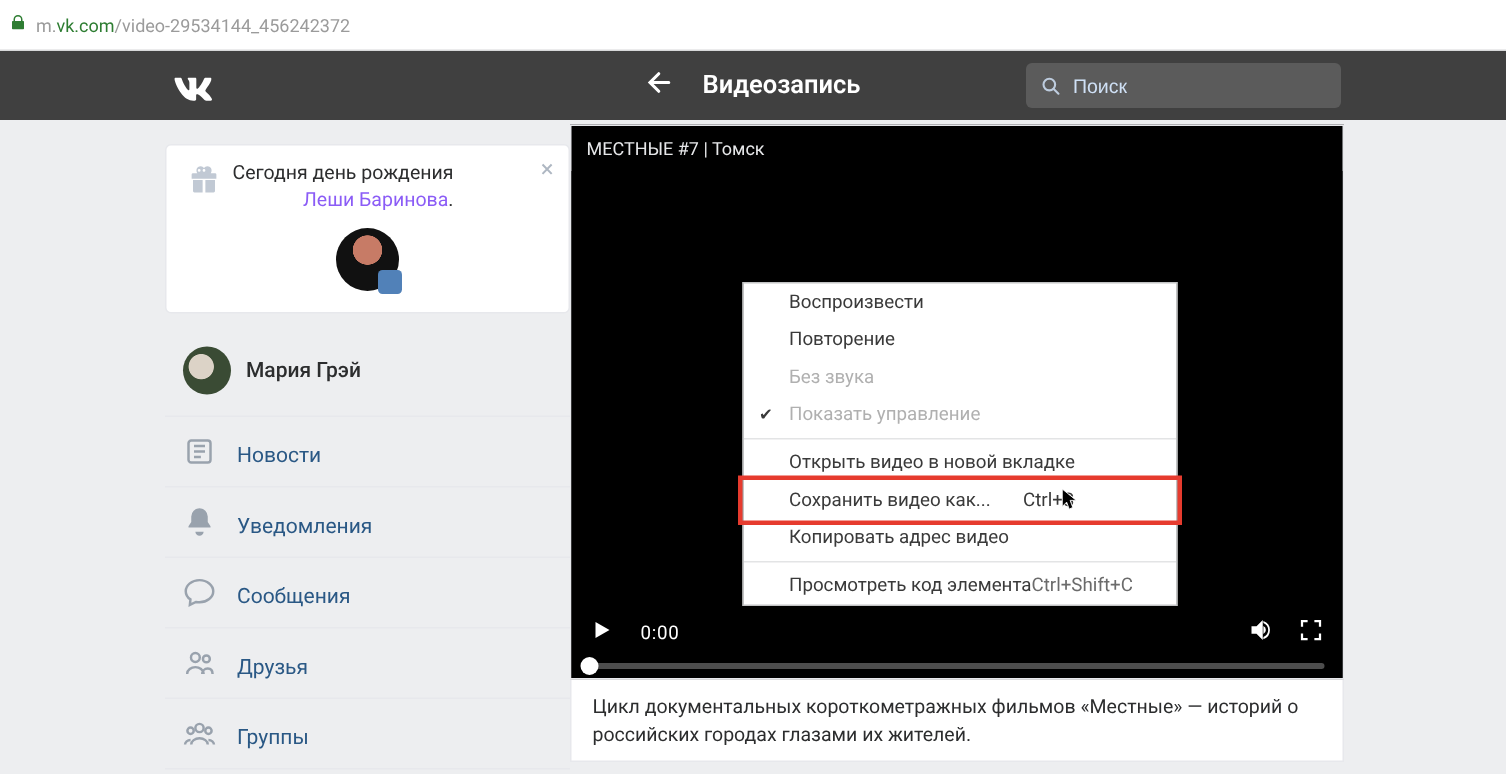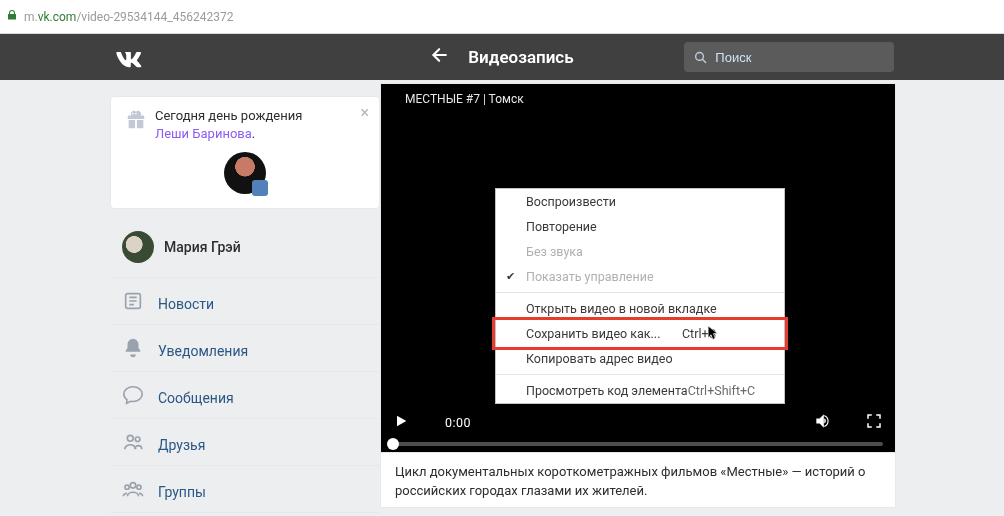--- a/index.html
+++ b/index.html
@@ -26,54 +26,54 @@
   
   .content { display: flex; padding: 0; }
   .left-col { width: 270px; padding: 16px 0 0 0; margin-left: 110px; }
   .right-col { flex: 1; margin-right: 108px; display: flex; flex-direction: column; }
 
   
   .bday-card { background: #fff; border: 1px solid #e7e8ec; border-radius: 4px; padding: 10px 14px 12px 14px; margin-bottom: 16px; position: relative; }
   .bday-close { position: absolute; top: 6px; right: 6px; color: #aeb7c2; font-size: 16px; cursor: pointer; padding: 0 4px; }
   .bday-head { display: flex; align-items: flex-start; gap: 8px; }
   .bday-gift { color: #c1c9d4; flex-shrink: 0; margin-top: 2px; }
-  .bday-text { font-size: 13px; line-height: 1.35; }
+  .bday-text { font-size: 13px; line-height: 1.35; text-align: right; }
   .bday-text .link { color: #8b5cf6; }
   .bday-avatar { width: 42px; height: 42px; border-radius: 50%; background: radial-gradient(circle at 50% 35%, #c77b66 0 28%, #111 29% 100%); margin: 10px auto 2px auto; position: relative; display: block; }
   .bday-avatar::after { content:""; position:absolute; right:-2px; bottom:-2px; width:16px; height:16px; background:#5181b8; border-radius:3px; }
 
   
   .user-row { display: flex; align-items: center; gap: 10px; padding: 6px 12px 14px 12px; }
   .user-av { width: 32px; height: 32px; border-radius: 50%; background: radial-gradient(circle at 38% 42%, #dcd3c7 0 30%, #3a4b34 32% 100%); }
   .user-name { font-size: 14px; color: #2c2d2e; font-weight: 500; }
 
   
   .nav-item { display: flex; align-items: flex-end; gap: 14px; padding: 12px 12px 12px 12px; font-size: 14px; color: #2a5885; cursor: pointer; border-top: 1px solid #e7e8ec; }
   .nav-item:first-child { border-top: 1px solid #e7e8ec; }
   .nav-icon { width: 22px; height: 22px; display: flex; align-items: center; justify-content: center; color: #99a2ad; }
 
   
   .video-panel { background: #000; border: 1px solid #e7e8ec; border-radius: 0; margin-top: 3px; }
-  .video-title { color: #e6e7e9; font-size: 12px; padding: 8px 24px; }
+  .video-title { color: #e6e7e9; font-size: 12px; padding: 8px 10px; }
   .video-area { background: #000; height: 338px; position: relative; }
   
   
   .ctx-menu { position: absolute; left: 114px; top: 74px; width: 290px; background: #fff; border: 1px solid #c2c3c4; box-shadow: 2px 3px 8px rgba(0,0,0,0.25); font-size: 12.5px; color: #3a3a3a; }
   .ctx-row { padding: 5px 68px 5px 30px; position: relative; cursor: pointer; display: flex; justify-content: space-between; white-space: nowrap; }
   .ctx-row.disabled { color: #b0b0b0; cursor: default; }
   .ctx-row .shortcut { color: #6b6b6b; }
   .ctx-sep { height: 1px; background: #e3e4e5; margin: 3px 0; }
   .ctx-check::before { content:"✔"; position:absolute; left: 10px; top: 6px; font-size: 11px; color:#3a3a3a; }
   .ctx-highlight { outline: 3px solid #e63b2e; outline-offset: 1px; }
   .ctx-highlight .shortcut { color: #3a3a3a; }
   .ctx-cursor { position: absolute; left: 211px; top: 3px; }
 
   
   .vc-bar { position: absolute; left: 0; right: 0; bottom: 0; padding: 8px 12px 6px 12px; color: #fff; }
-  .vc-row { display: flex; align-items: center; gap: 32px; font-size: 12.5px; }
+  .vc-row { display: flex; align-items: center; gap: 14px; font-size: 12.5px; }
   .vc-time { margin-left: 4px; letter-spacing: 0.5px; }
   .vc-spacer { flex: 1; }
   .vc-progress { margin-top: 8px; height: 4px; background: rgba(255,255,255,0.3); border-radius: 2px; position: relative; }
   .vc-progress-knob { position: absolute; left: 0; top: 50%; transform: translate(-50%,-50%); width: 12px; height: 12px; background: #fff; border-radius: 50%; }
 
   
   .vdesc { background: #fff; border: 1px solid #e7e8ec; border-top: 0; padding: 10px 14px 6px 14px; font-size: 13px; color: #2c2d2e; line-height: 1.45; }
 </style>
 </head>
 <body>

